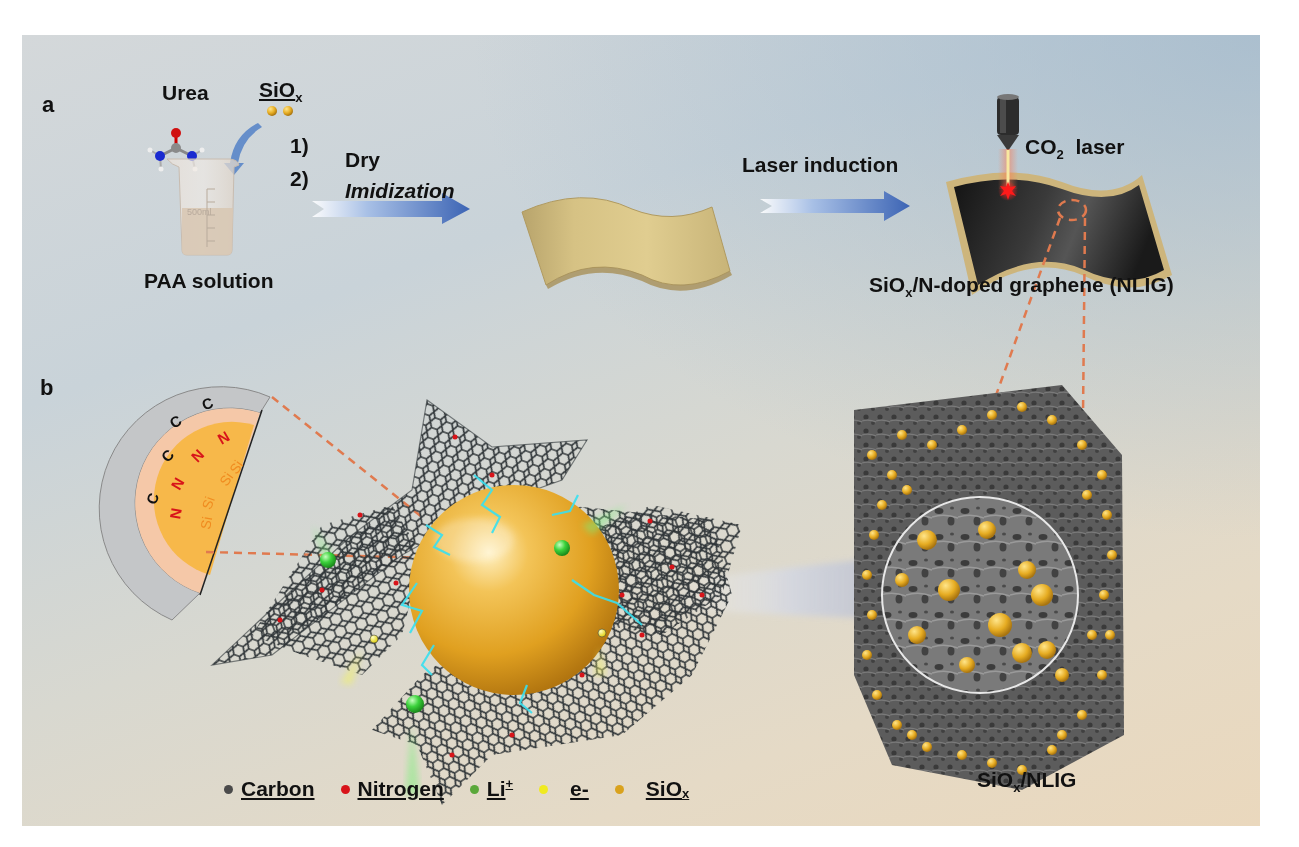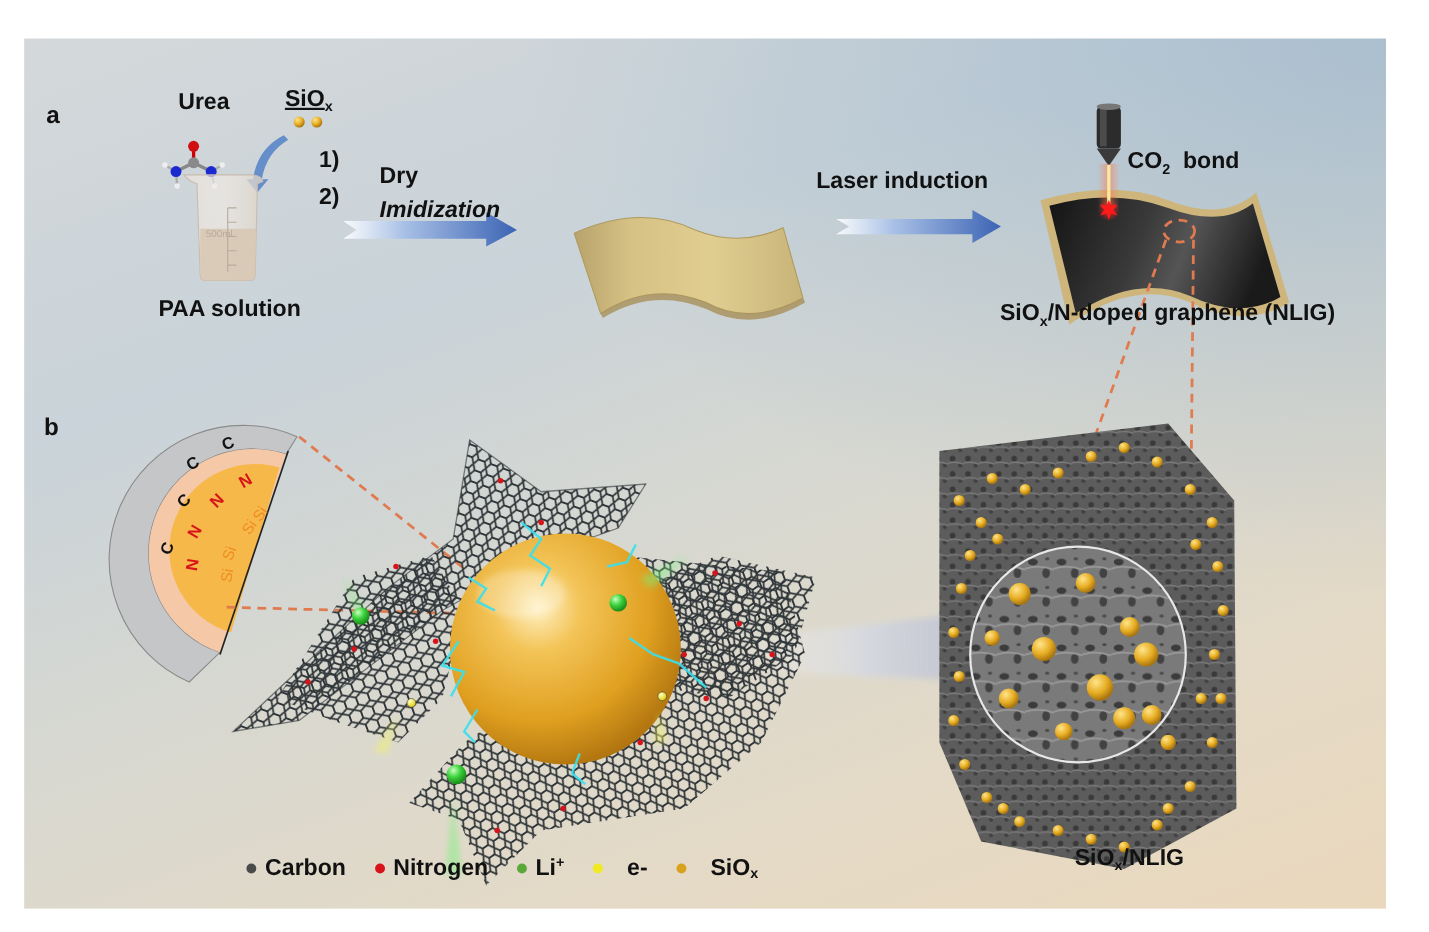--- a/index.html
+++ b/index.html
@@ -12,21 +12,21 @@
              background: radial-gradient(ellipse at 100% 0%, rgba(160,184,204,0.75) 0%, rgba(160,184,204,0) 45%);
              pointer-events: none; }
     .lbl { position: absolute; color: #111; font-weight: bold; white-space: nowrap; z-index: 5; }
     .sub { font-size: 0.62em; position: relative; top: 0.35em; }
     .sup { font-size: 0.62em; position: relative; top: -0.45em; }
     .panel-letter { font-size: 22px; }
     .t20 { font-size: 21px; }
     .orange { color: #e07a4f; }
     svg.layer { position: absolute; left: 0; top: 0; z-index: 2; }
     .legend { position: absolute; left: 205px; top: 780px; display: flex; align-items: center; gap: 0; z-index: 5; }
-    .legend-item { display: flex; align-items: center; margin-right: 26px; font-weight: bold; font-size: 21px; color: #111; }
+    .legend-item { display: flex; align-items: center; margin-right: 26px; font-weight: bold; font-size: 21px; color: #111; text-decoration: underline; }
     .dot { width: 9px; height: 9px; border-radius: 50%; margin-right: 8px; display: inline-block; }
   </style>
 </head>
 <body>
 
 <div class="panel">
 
   <svg class="layer" width="1238" height="791" viewBox="0 0 1238 791">
     <defs>
       <linearGradient id="arrowGrad" x1="0" x2="1" y1="0" y2="0">
@@ -326,24 +326,24 @@
   <div class="lbl t20" style="left:323px;top:144px;font-style:italic;">Imidization</div>
 
   <div class="lbl" style="left:165px;top:172px;font-size:9px;font-weight:normal;color:#b8aa9c;">500ml</div>
 
   <div class="lbl t20" style="left:122px;top:234px;">PAA solution</div>
 
 
   <div class="lbl t20" style="left:708px;top:118px;margin-left:12px;">Laser induction</div>
 
   <div class="lbl t20" style="left:1003px;top:100px;">
-    <span>CO</span><span class="sub">2</span><span style="white-space:pre">  bond</span>
-  </div>
-
-  <div class="lbl t20" style="left:847px;top:238px;margin-left:40px;">
+    <span>CO</span><span class="sub">2</span><span style="white-space:pre">  laser</span>
+  </div>
+
+  <div class="lbl t20" style="left:847px;top:238px;">
     <span>SiO</span><span class="sub">x</span><span>/N-doped graphene (NLIG)</span>
   </div>
 
   <div class="lbl panel-letter" style="left:18px;top:340px;">b</div>
 
   <div class="lbl" style="left:148px;top:378px;font-size:15px;transform:rotate(-30deg);">C</div>
   <div class="lbl" style="left:180px;top:360px;font-size:15px;transform:rotate(-20deg);">C</div>
   <div class="lbl" style="left:140px;top:412px;font-size:15px;transform:rotate(-45deg);">C</div>
   <div class="lbl" style="left:125px;top:455px;font-size:15px;transform:rotate(-70deg);">C</div>
 

